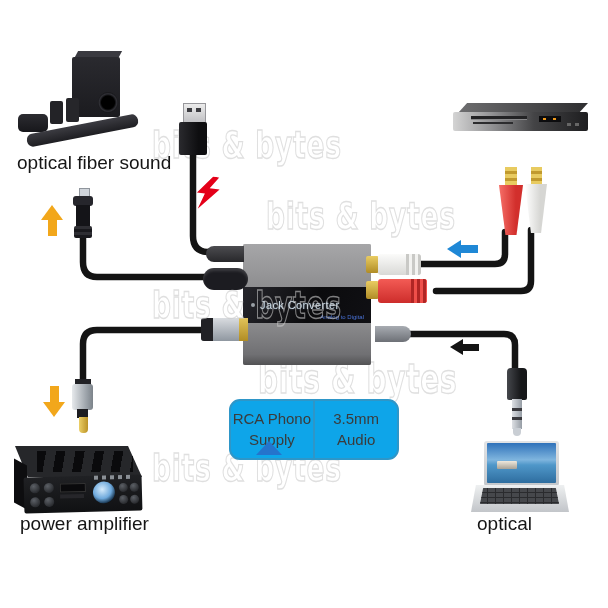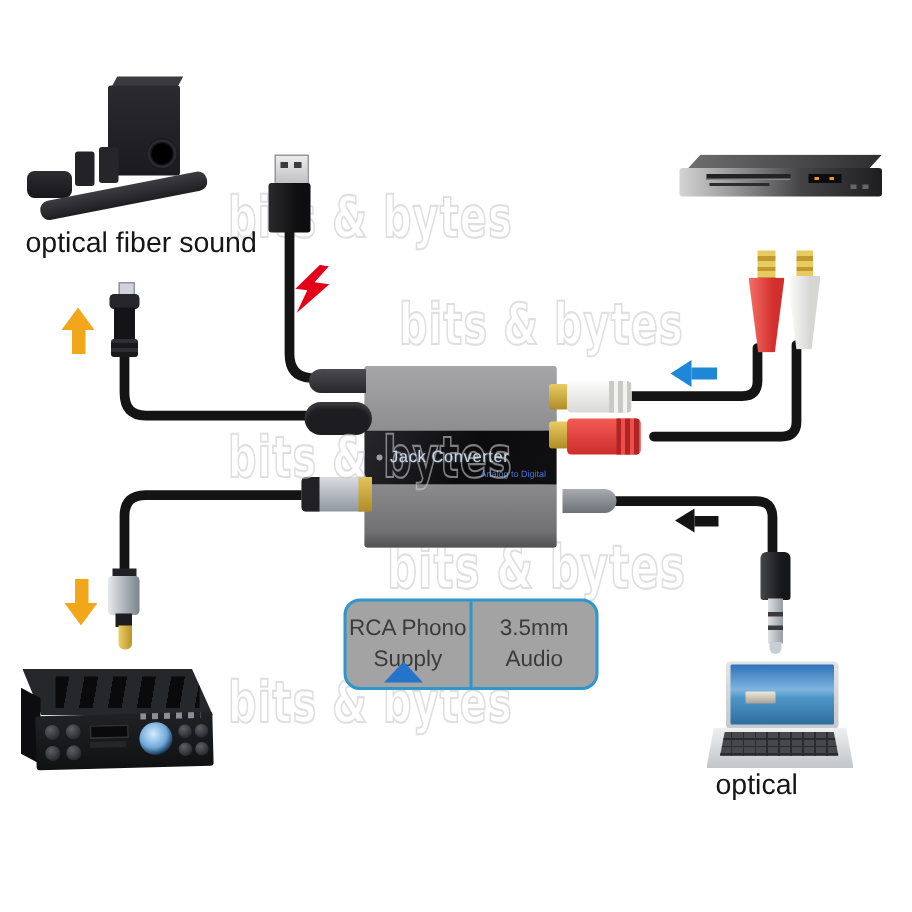--- a/index.html
+++ b/index.html
@@ -142,21 +142,21 @@
   .lap-ship{position:absolute;left:10px;top:18px;width:20px;height:8px;background:linear-gradient(180deg,#efe9dd,#a8a296);border-radius:1px;}
   .lap-base{left:471px;top:485px;width:98px;height:27px;background:linear-gradient(180deg,#eef0f1,#c2c5c9);
            clip-path:polygon(5% 0,95% 0,100% 100%,0 100%);z-index:10;}
   .lap-keys{position:absolute;left:9px;top:3px;width:79px;height:16px;background:#46484c;
            clip-path:polygon(4% 0,96% 0,100% 100%,0 100%);}
   .lap-keygrid{position:absolute;left:0;top:0;width:100%;height:100%;
            background:repeating-linear-gradient(90deg,transparent 0 7px,#2a2b2e 7px 8px),
                       repeating-linear-gradient(180deg,transparent 0 4px,#2a2b2e 4px 5px);}
 
   
-  .callout{left:229px;top:399px;width:166px;height:57px;background:#a3a3a3;border:2.5px solid #2e96c8;
+  .callout{left:229px;top:399px;width:166px;height:57px;background:#0ea5e9;border:2.5px solid #2e96c8;
            border-radius:11px;z-index:25;display:flex;}
   .callout .cell{flex:1;display:flex;flex-direction:column;align-items:center;justify-content:center;
            font-size:15px;line-height:1.35;color:#3b3b3b;}
   .callout .divider{width:2.5px;background:#2e96c8;}
   .callout-tri{left:256px;top:441px;width:0;height:0;border-left:13px solid transparent;
            border-right:13px solid transparent;border-bottom:14px solid #2574cc;z-index:26;}
 </style>
 </head>
 <body>
 
@@ -289,20 +289,21 @@
       <div class="amp-disp"></div>
       <div class="amp-slot"></div>
       <div class="bigknob"></div>
       <div class="amp-btnrow"></div>
       <div class="knob" style="left:95px;top:8px;width:9px;height:9px;"></div>
       <div class="knob" style="left:106px;top:8px;width:9px;height:9px;"></div>
       <div class="knob" style="left:95px;top:20px;width:9px;height:9px;"></div>
       <div class="knob" style="left:106px;top:20px;width:9px;height:9px;"></div>
     </div>
   </div>
+  <div class="label" style="left:20px;top:513px;">power amplifier</div>
 
   <div>
     <div class="abs aux-body"></div>
     <div class="abs aux-shaft"></div>
     <div class="abs aux-ring" style="left:512px;top:408px;"></div>
     <div class="abs aux-ring" style="left:512px;top:417px;"></div>
     <div class="abs aux-tip"></div>
   </div>
   <div>
     <div class="abs lap-screen">

